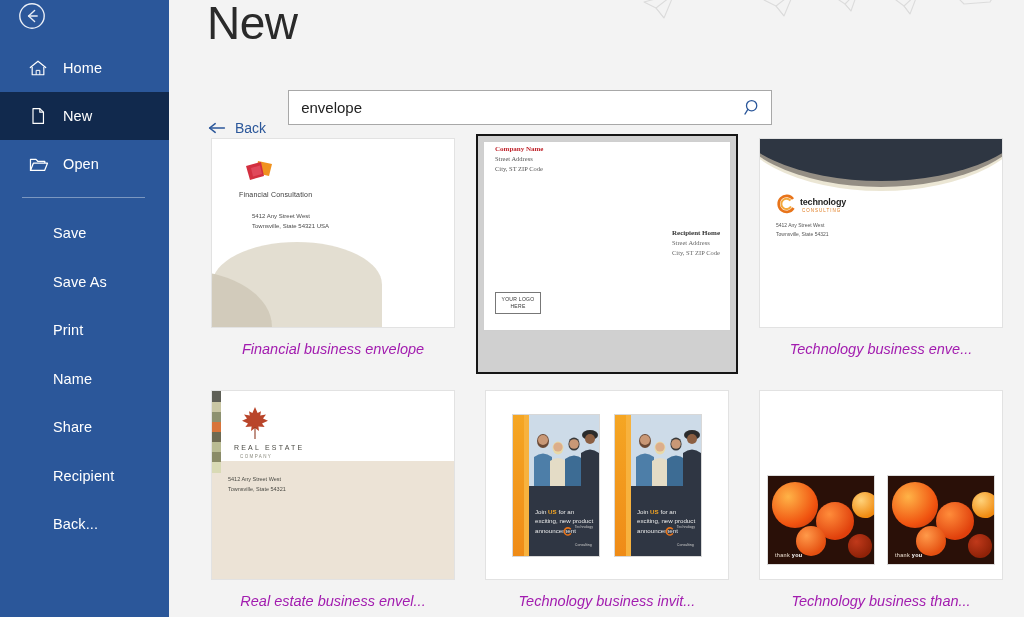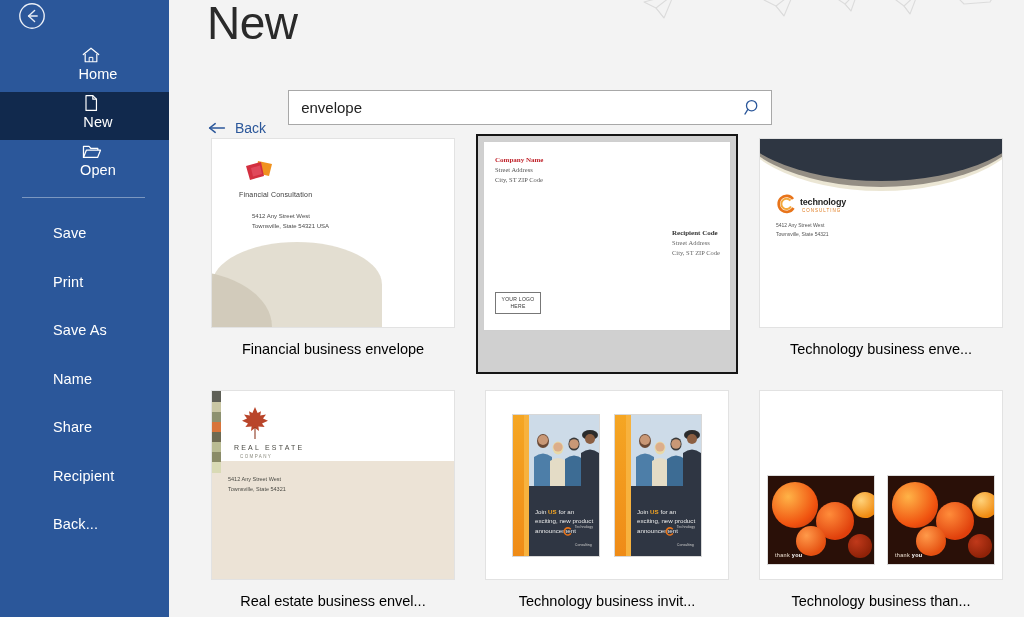--- a/index.html
+++ b/index.html
@@ -34,21 +34,20 @@
   .nav-primary { padding-top: 44px; }
   .nav-item {
     height: 48px;
     display: flex;
     align-items: center;
     padding-left: 27px;
     font-size: 14.5px;
     color: #ffffff;
     cursor: pointer;
     letter-spacing: 0.1px;
-    flex-direction: column;
   }
   .nav-item .ico {
     width: 22px; height: 22px;
     margin-right: 14px;
     display: inline-flex;
     align-items: center;
     justify-content: center;
     flex: 0 0 22px;
   }
   .nav-item.selected {
@@ -177,24 +176,25 @@
     position: relative;
     overflow: hidden;
   }
   .card.selected .thumb { height: 190px; border-color: #cfcfcf; }
   .caption {
     height: 42px;
     display: flex;
     align-items: center;
     justify-content: center;
     font-size: 14.5px;
-    color: #000000;
+    color: #a21caf;
     position: relative;
     text-align: center;
     padding: 0 6px;
+    font-style: italic;
   }
   .card.selected .caption { padding-right: 28px; }
   .pin {
     position: absolute;
     right: 4px;
     top: 50%;
     transform: translateY(-50%);
     width: 20px; height: 20px;
     cursor: pointer;
   }
@@ -223,21 +223,21 @@
     font-size: 7px; color: #3a3a3a; letter-spacing: .2px;
   }
   .t-fin .addr {
     position: absolute; left: 40px; top: 73px;
     font-size: 6px; color: #4a4a4a; line-height: 1.6;
   }
 
   
   .t-red { background: #fff; }
   .t-red .sender {
-    position: absolute; left: 11px; top: 13px;
+    position: absolute; left: 11px; top: 2px;
     line-height: 1.45;
   }
   .t-red .sender .nm { font-size: 7px; color: #c0232b; font-weight: bold; font-family: "Liberation Serif", serif;}
   .t-red .sender .ln { font-size: 6.5px; color: #555; font-family: "Liberation Serif", serif;}
   .t-red .recipient {
     position: absolute; right: 10px; top: 86px;
     line-height: 1.45; text-align: left;
   }
   .t-red .recipient .nm { font-size: 7px; color: #333; font-weight: bold; font-family: "Liberation Serif", serif;}
   .t-red .recipient .ln { font-size: 6.5px; color: #666; font-family: "Liberation Serif", serif;}
@@ -422,24 +422,24 @@
       </div>
     </div>
 
     <div class="nav-divider"></div>
 
     <div class="nav-secondary">
       <div class="nav-sub">
         <span>Save</span>
       </div>
       <div class="nav-sub">
+        <span>Save As</span>
+      </div>
+      <div class="nav-sub">
         <span>Print</span>
-      </div>
-      <div class="nav-sub">
-        <span>Save As</span>
       </div>
       <div class="nav-sub">
         <span>Name</span>
       </div>
       <div class="nav-sub">
         <span>Share</span>
       </div>
       <div class="nav-sub">
         <span>Recipient</span>
       </div>
@@ -510,21 +510,21 @@
       </div>
 
       <div class="card selected">
         <div class="thumb t-red">
           <div class="sender">
             <div class="nm">Company Name</div>
             <div class="ln">Street Address</div>
             <div class="ln">City, ST ZIP Code</div>
           </div>
           <div class="recipient">
-            <div class="nm">Recipient Code</div>
+            <div class="nm">Recipient Home</div>
             <div class="ln">Street Address</div>
             <div class="ln">City, ST ZIP Code</div>
           </div>
           <div class="logobox">
             <div>YOUR LOGO</div>
             <div>HERE</div>
           </div>
         </div>
       </div>
 

